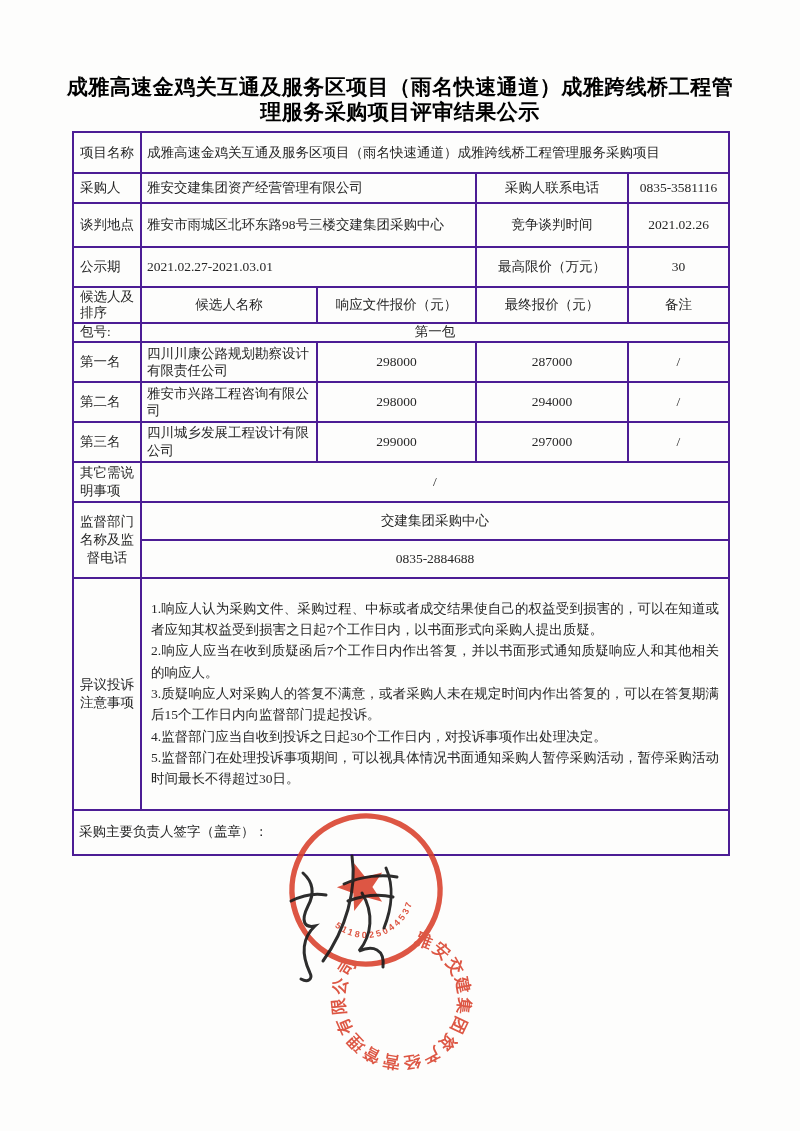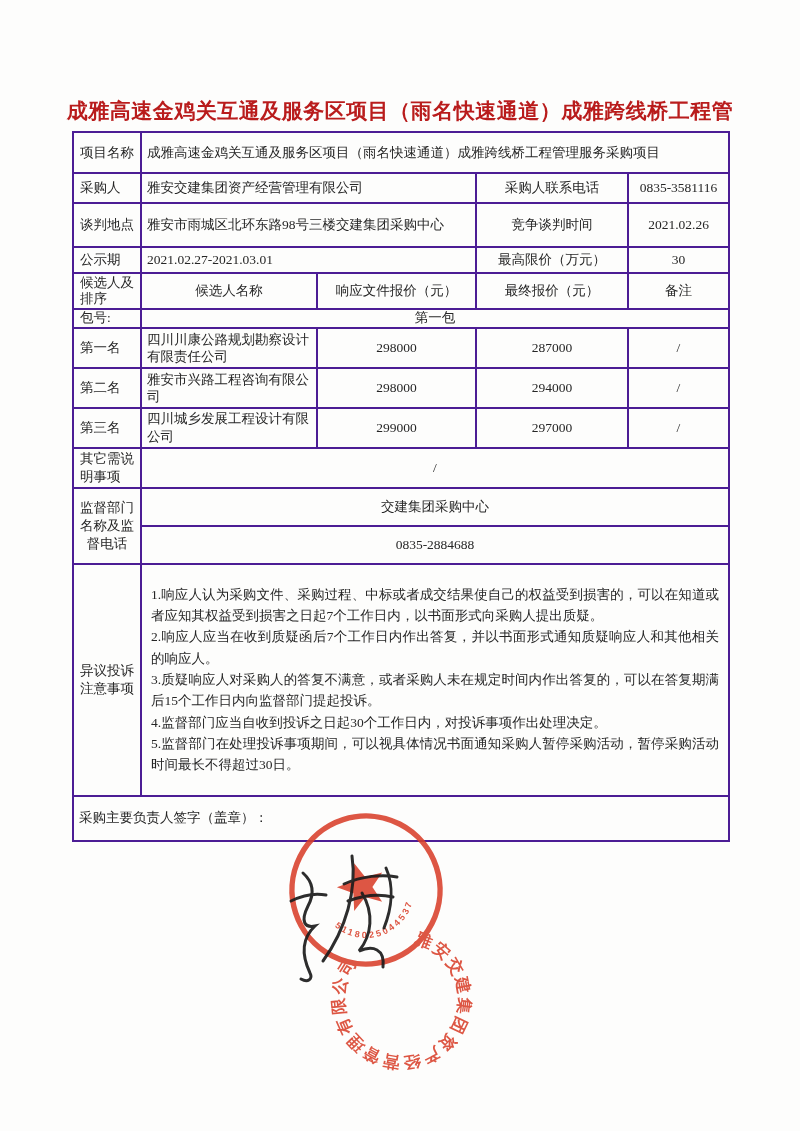--- a/index.html
+++ b/index.html
@@ -3,51 +3,52 @@
 <meta charset="utf-8">
 <style>
   html,body{margin:0;padding:0;background:#ffffff;}
   .page{
     position:relative;width:800px;height:1131px;background:#fdfdfc;
     font-family:"Liberation Serif",serif;color:#262626;overflow:hidden;
   }
   .doc-title{
     position:absolute;top:74px;left:30px;width:740px;text-align:center;
     font-family:"Liberation Sans",sans-serif;font-weight:700;font-size:21px;
-    line-height:25px;color:#b91c1c;letter-spacing:.5px;margin-top:24px;
+    line-height:25px;color:#000000;letter-spacing:.5px;
   }
   table.t{
     position:absolute;left:72px;top:131px;width:656px;
     border-collapse:collapse;table-layout:fixed;
     font-size:13.5px;
   }
   td{
     border:2px solid #4c1d95;padding:1px 5px;vertical-align:middle;
     line-height:1.32;color:#262626;box-sizing:border-box;word-break:break-all;
   }
   td.lbl{padding:1px 4px 1px 6px;}
   td.ctr{text-align:center;}
   td.ctrlbl{text-align:center;padding:1px 0;}
   tr.h41 td{height:41px}  tr.h46 td{height:30px}  tr.h44 td{height:44px}
-  tr.h23 td{height:26px;line-height:1.15}  tr.h34 td{height:34px;line-height:1.2}
+  tr.h23 td{height:40px;line-height:1.15}  tr.h34 td{height:34px;line-height:1.2}
   tr.h19 td{height:19px;line-height:1.1}   tr.h40 td{height:40px}
   tr.h38 td{height:38px}  tr.h39 td{height:39px}
   tr.h300 td{height:232px} tr.h47 td{height:45px}
   .obj-cell{padding:6px 9px;}
   .obj-item{text-align:justify;line-height:1.58;}
   .overlay{position:absolute;left:0;top:0;width:800px;height:1131px;pointer-events:none;}
   .seal-text{font-family:"Liberation Sans",sans-serif;font-weight:700;}
 </style>
 </head>
 <body>
 
 <div class="page">
 
   <div class="doc-title">
     <div>成雅高速金鸡关互通及服务区项目（雨名快速通道）成雅跨线桥工程管</div>
+    <div>理服务采购项目评审结果公示</div>
   </div>
 
   <table class="t">
     <colgroup>
       <col style="width:68px">
         <col style="width:176px">
         <col style="width:159px">
       <col style="width:152px">
         <col style="width:101px">
     </colgroup>

